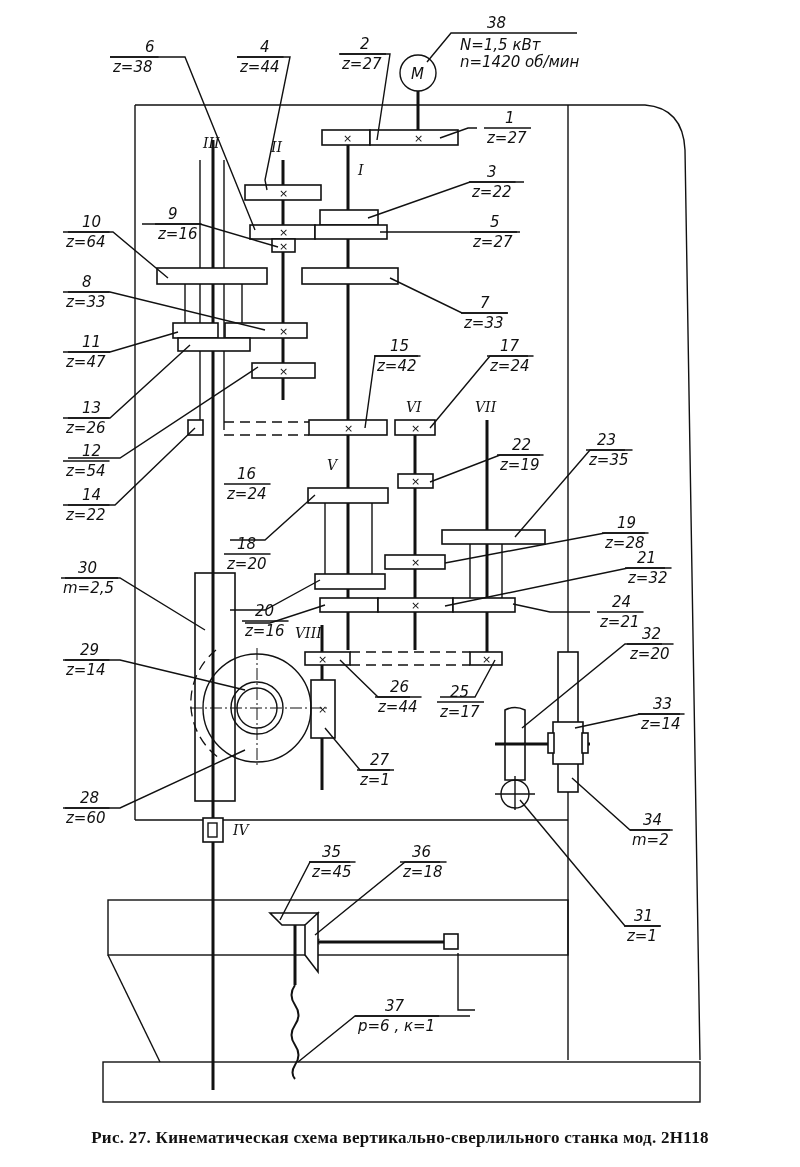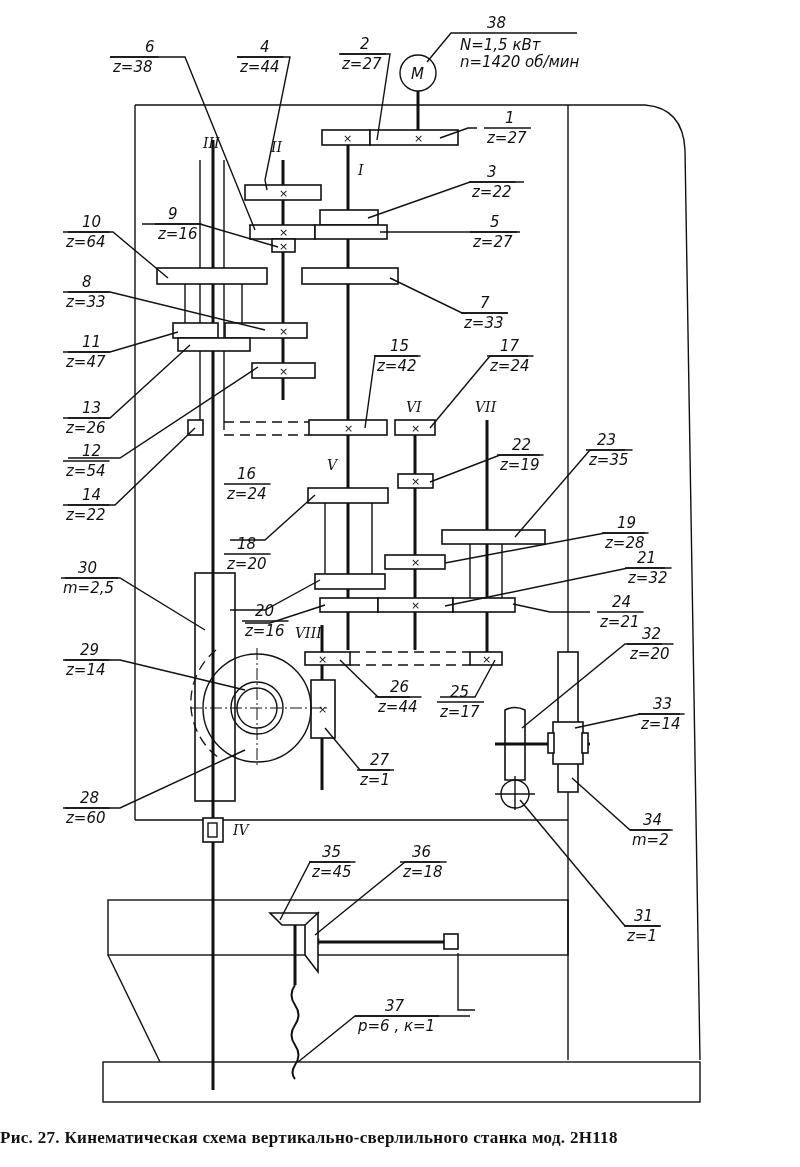--- a/index.html
+++ b/index.html
@@ -7,21 +7,21 @@
   svg#scheme{position:absolute;left:0;top:0;width:800px;height:1167px;}
   .ln{stroke:#111;stroke-width:1.4;fill:none;}
   .thk{stroke:#111;stroke-width:3;fill:none;}
   .med{stroke:#111;stroke-width:2;fill:none;}
   .dash{stroke:#111;stroke-width:1.3;fill:none;stroke-dasharray:10 6;}
   .cdash{stroke:#111;stroke-width:1;fill:none;stroke-dasharray:12 3 2 3;}
   .gear{stroke:#111;stroke-width:1.6;fill:#fff;}
   .lbl{font-family:"DejaVu Sans",sans-serif;font-style:italic;font-size:15px;fill:#111;}
   .rom{font-family:"DejaVu Serif",serif;font-style:italic;font-size:14px;fill:#111;}
   .mark{font-family:"DejaVu Sans",sans-serif;font-size:11px;fill:#111;}
-  .caption{position:absolute;left:0;width:800px;top:1128px;
+  .caption{position:absolute;left:0;width:800px;top:1128px;text-align:center;
     font-family:"Liberation Serif",serif;font-weight:bold;font-size:17px;color:#111;letter-spacing:0.3px;}
 </style>
 </head>
 <body>
 
 <svg id="scheme" viewBox="0 0 800 1167">
 
   <g>
     <path class="ln" d="M135 105 L645 105 Q683 108 685 150 L700 1060"></path>
     <line class="ln" x1="135" y1="105" x2="135" y2="820"></line>

